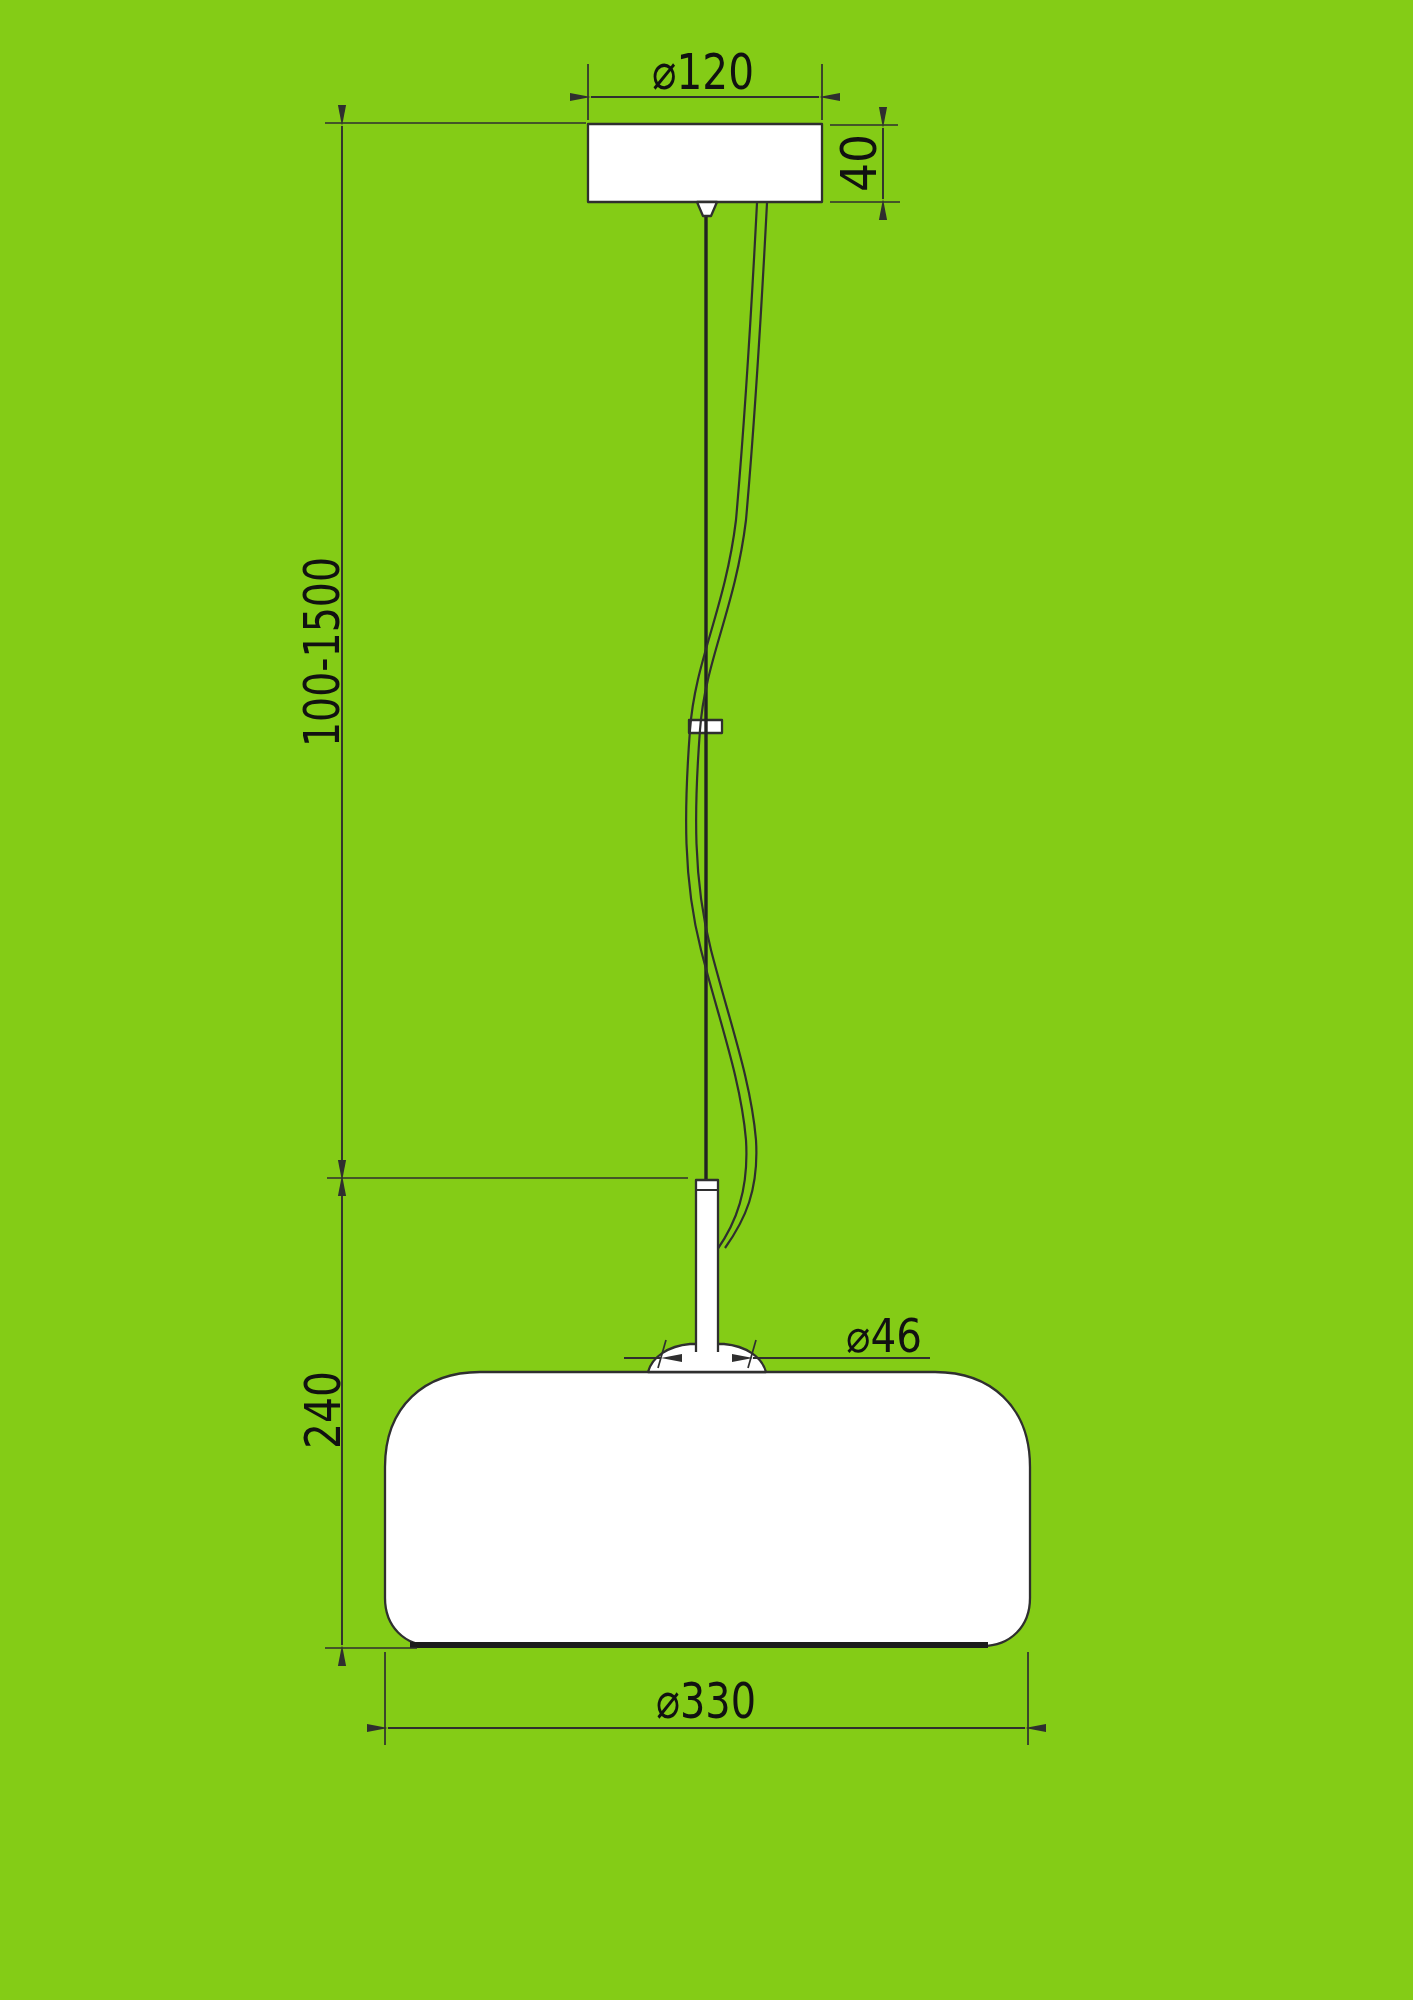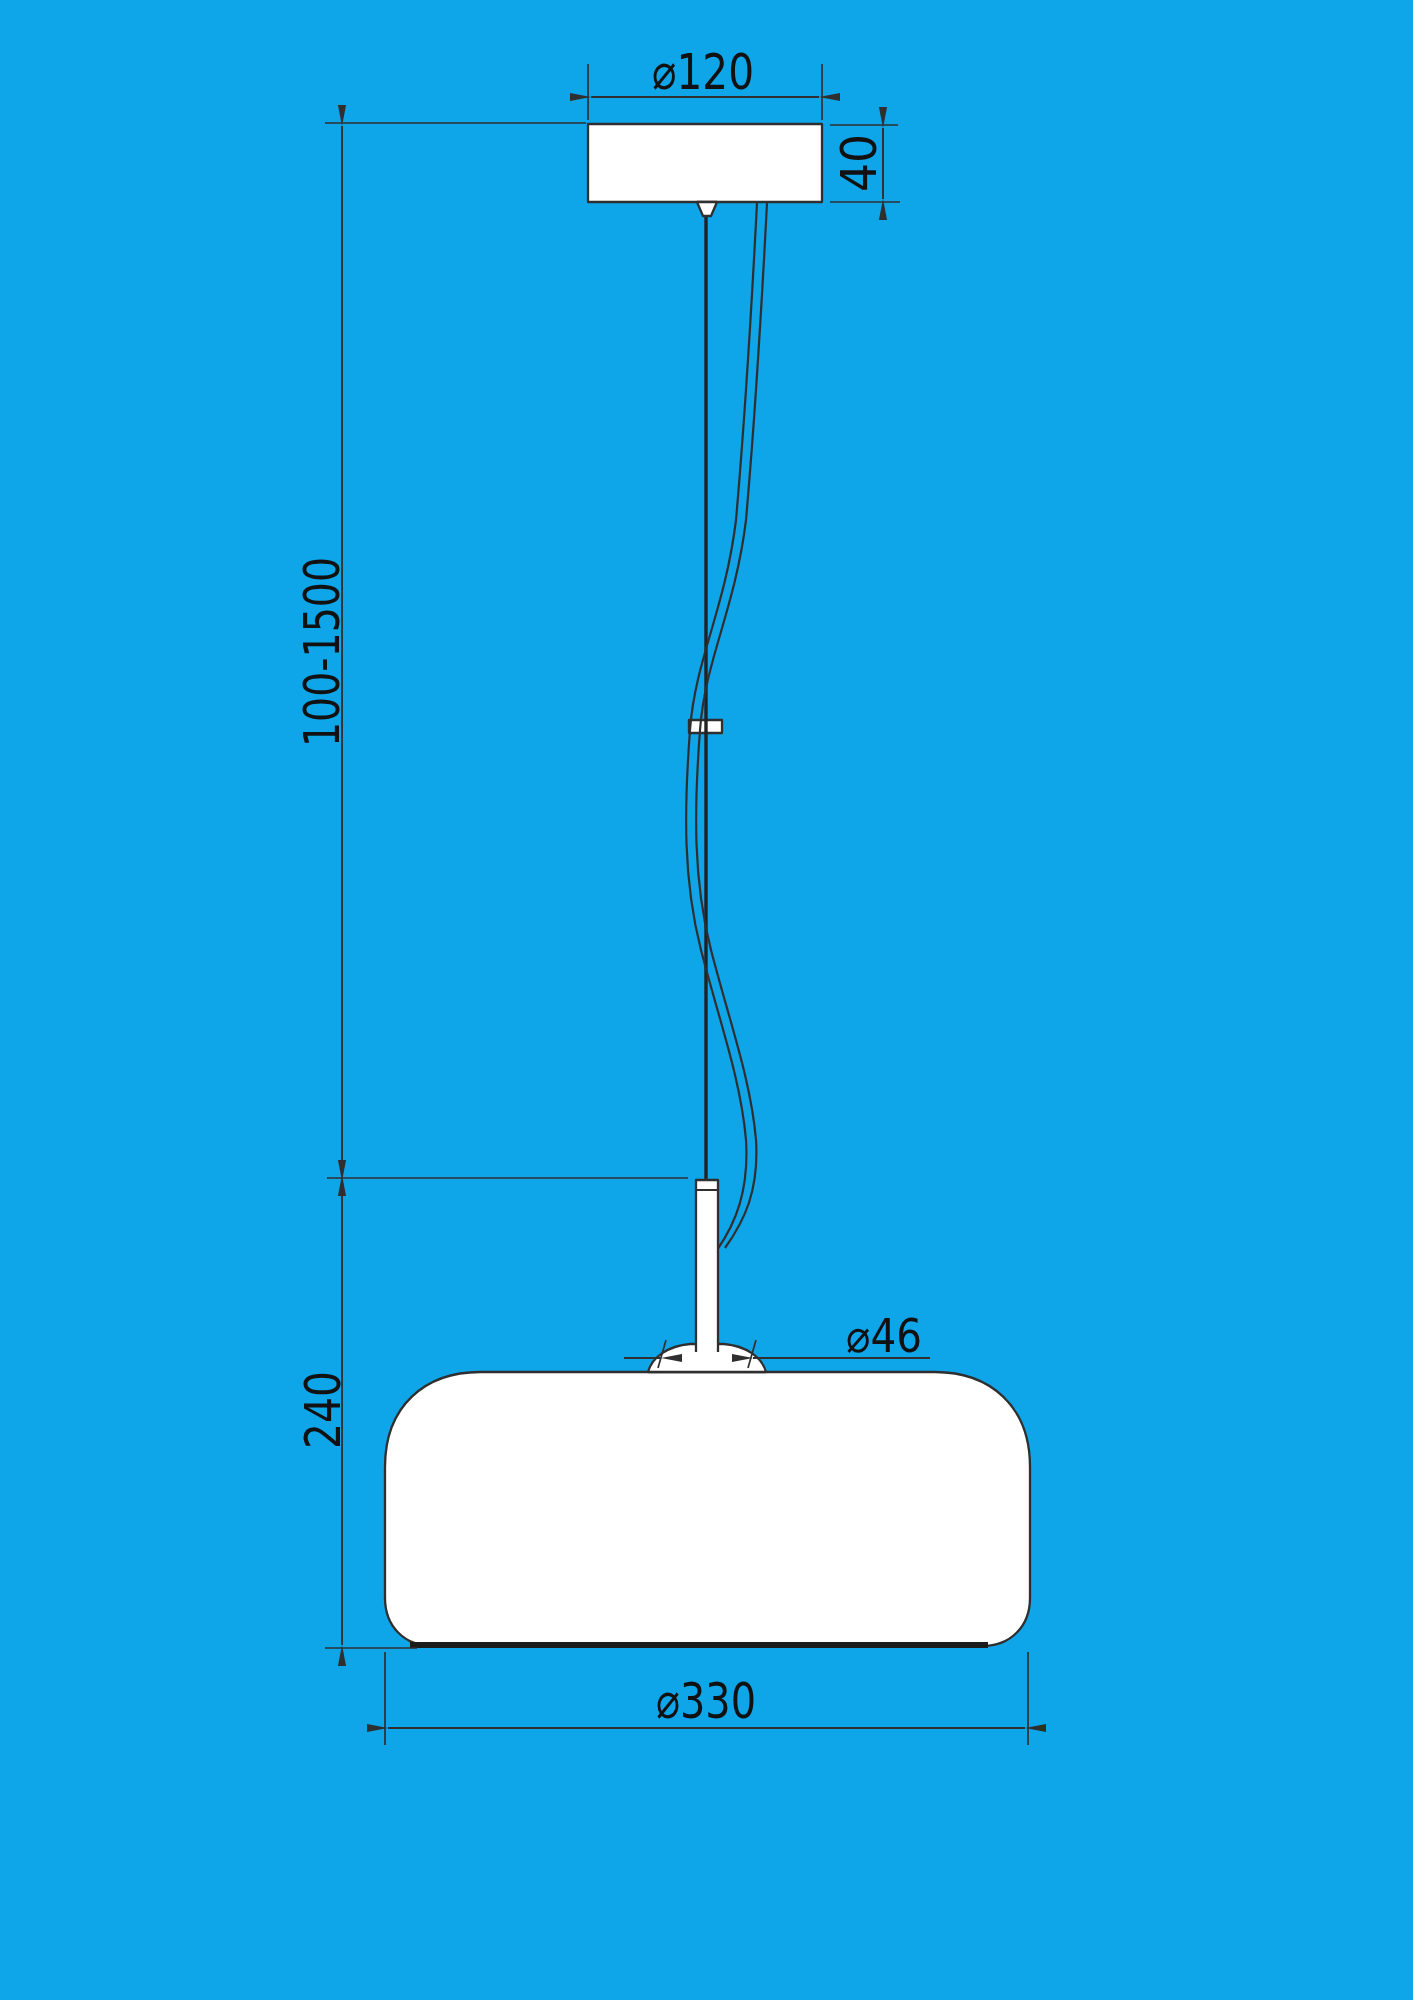--- a/index.html
+++ b/index.html
@@ -1,16 +1,16 @@
 <!DOCTYPE html>
 <html><head>
 <meta charset="utf-8">
 <style>
   html,body{margin:0;padding:0;background:#ffffff;}
-  #stage{position:relative;width:1413px;height:2000px;background:#0ea5e9;overflow:hidden;
+  #stage{position:relative;width:1413px;height:2000px;background:#84cc16;overflow:hidden;
          font-family:"DejaVu Sans","Liberation Sans",sans-serif;}
   svg{position:absolute;left:0;top:0;}
   .outline{fill:#ffffff;stroke:currentColor;stroke-width:2.3;stroke-linejoin:round;}
   .thin{fill:none;stroke:currentColor;stroke-width:2;}
   .cord{fill:none;stroke:currentColor;stroke-width:2.2;}
   .cable{fill:none;stroke:#222222;stroke-width:3.4;}
   .dim{fill:none;stroke:currentColor;stroke-width:1.9;}
   .ext{fill:none;stroke:currentColor;stroke-width:1.7;}
   .thick-edge{fill:none;stroke:#1c1c1c;stroke-width:6.2;}
   .arrowhead{fill:currentColor;stroke:none;}

